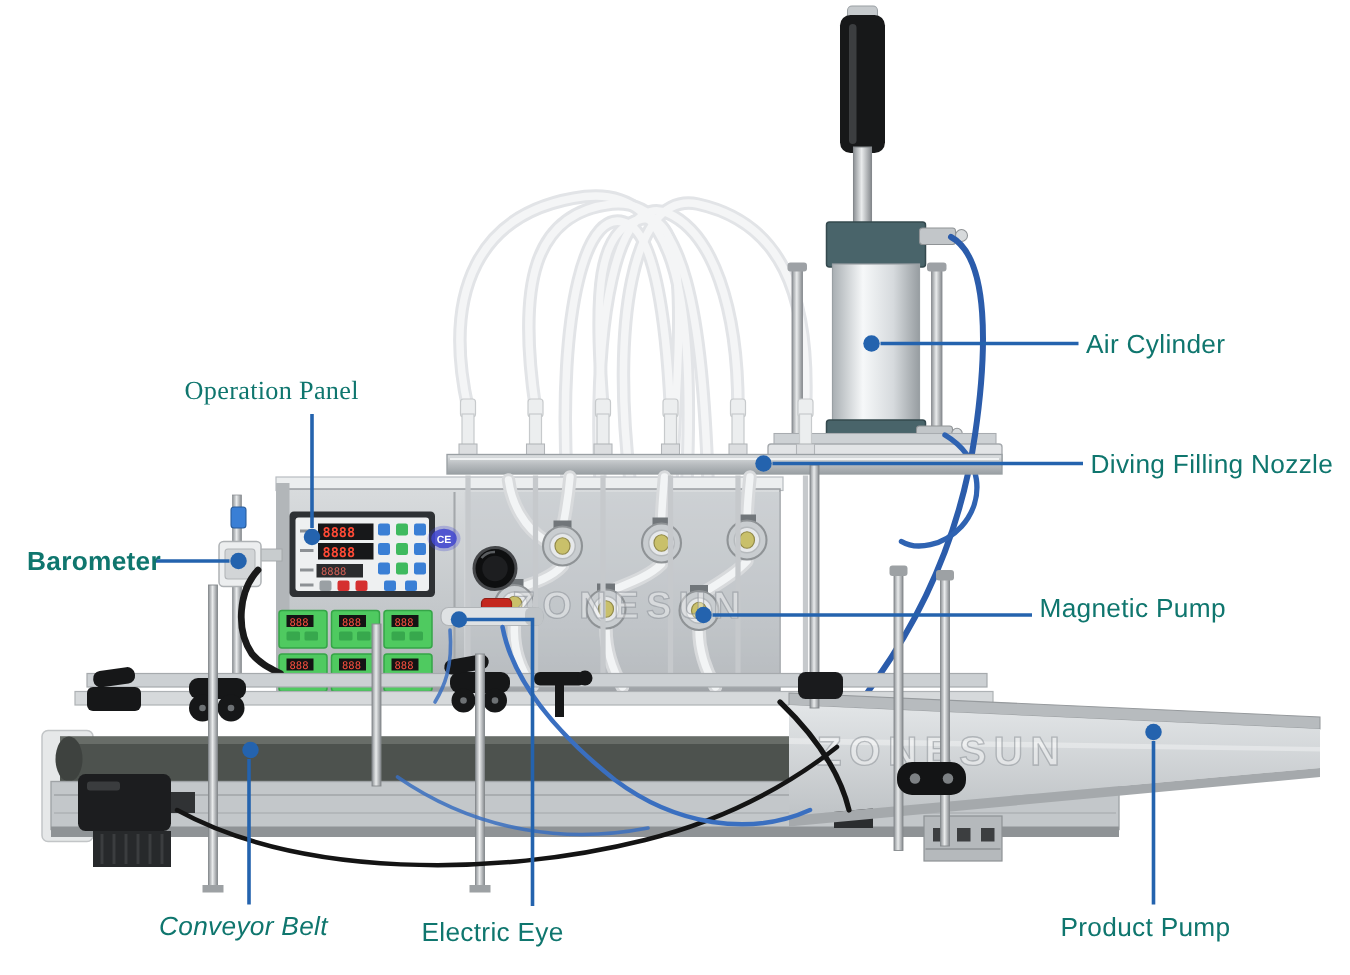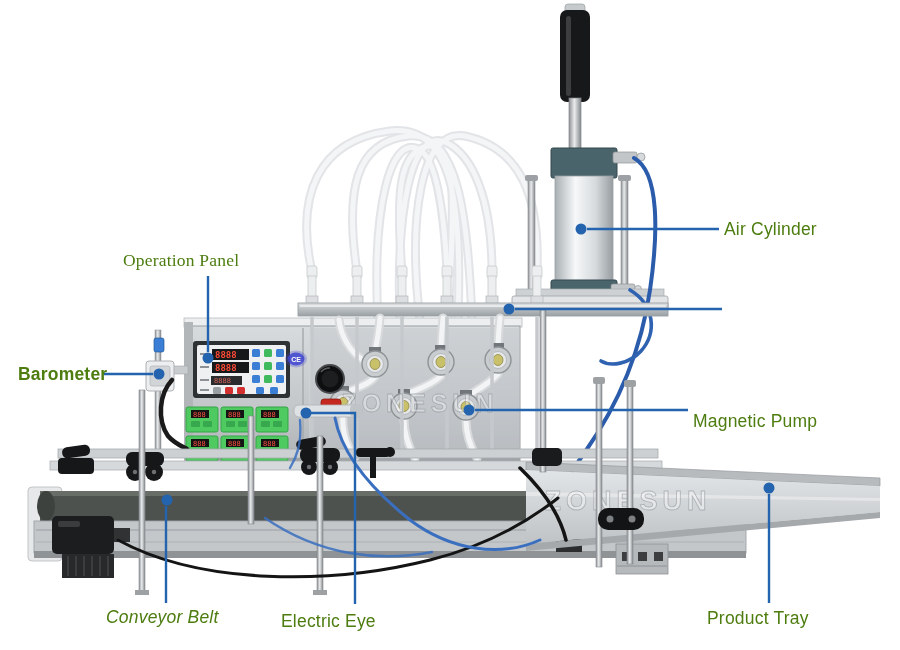--- a/index.html
+++ b/index.html
@@ -2,21 +2,21 @@
 <html><head>
 <meta charset="utf-8">
 <style>
   html,body{margin:0;padding:0;background:#ffffff;}
   .stage{
     position:relative;width:900px;height:650px;background:#ffffff;overflow:hidden;
     font-family:"Liberation Sans",sans-serif;
   }
   .stage svg{position:absolute;left:0;top:0;}
   .label{
-    position:absolute;font-size:17.5px;line-height:19px;color:#4d7c0f;
+    position:absolute;font-size:17.5px;line-height:19px;color:#0f766e;
     white-space:nowrap;letter-spacing:.2px;
   }
   .wm{font-weight:bold;letter-spacing:5px;}
 </style>
 </head>
 <body>
 
 <div class="stage">
 <svg width="900" height="650" viewBox="0 0 900 650">
   <defs>
@@ -433,17 +433,18 @@
     <g>
       <line x1="769" y1="494" x2="769" y2="603"></line>
           <circle cx="769" cy="488" r="5.5" stroke="none"></circle>
     </g>
   </g>
 </svg>
 
 <div class="label" style="left:123px;top:251px;font-family:Liberation Serif, serif;">Operation Panel</div>
 <div class="label" style="left:18px;top:365px;font-weight:bold;">Barometer</div>
 <div class="label" style="left:724px;top:220px;">Air Cylinder</div>
-<div class="label" style="left:693px;top:412px;">Magnetic Pump</div>
+<div class="label" style="left:727px;top:300px;">Diving Filling Nozzle</div>
+<div class="label" style="left:693px;top:396px;">Magnetic Pump</div>
 <div class="label" style="left:106px;top:608px;font-style:italic;">Conveyor Belt</div>
 <div class="label" style="left:281px;top:612px;">Electric Eye</div>
-<div class="label" style="left:707px;top:609px;">Product Tray</div>
+<div class="label" style="left:707px;top:609px;">Product Pump</div>
 </div>
 
 </body></html>

